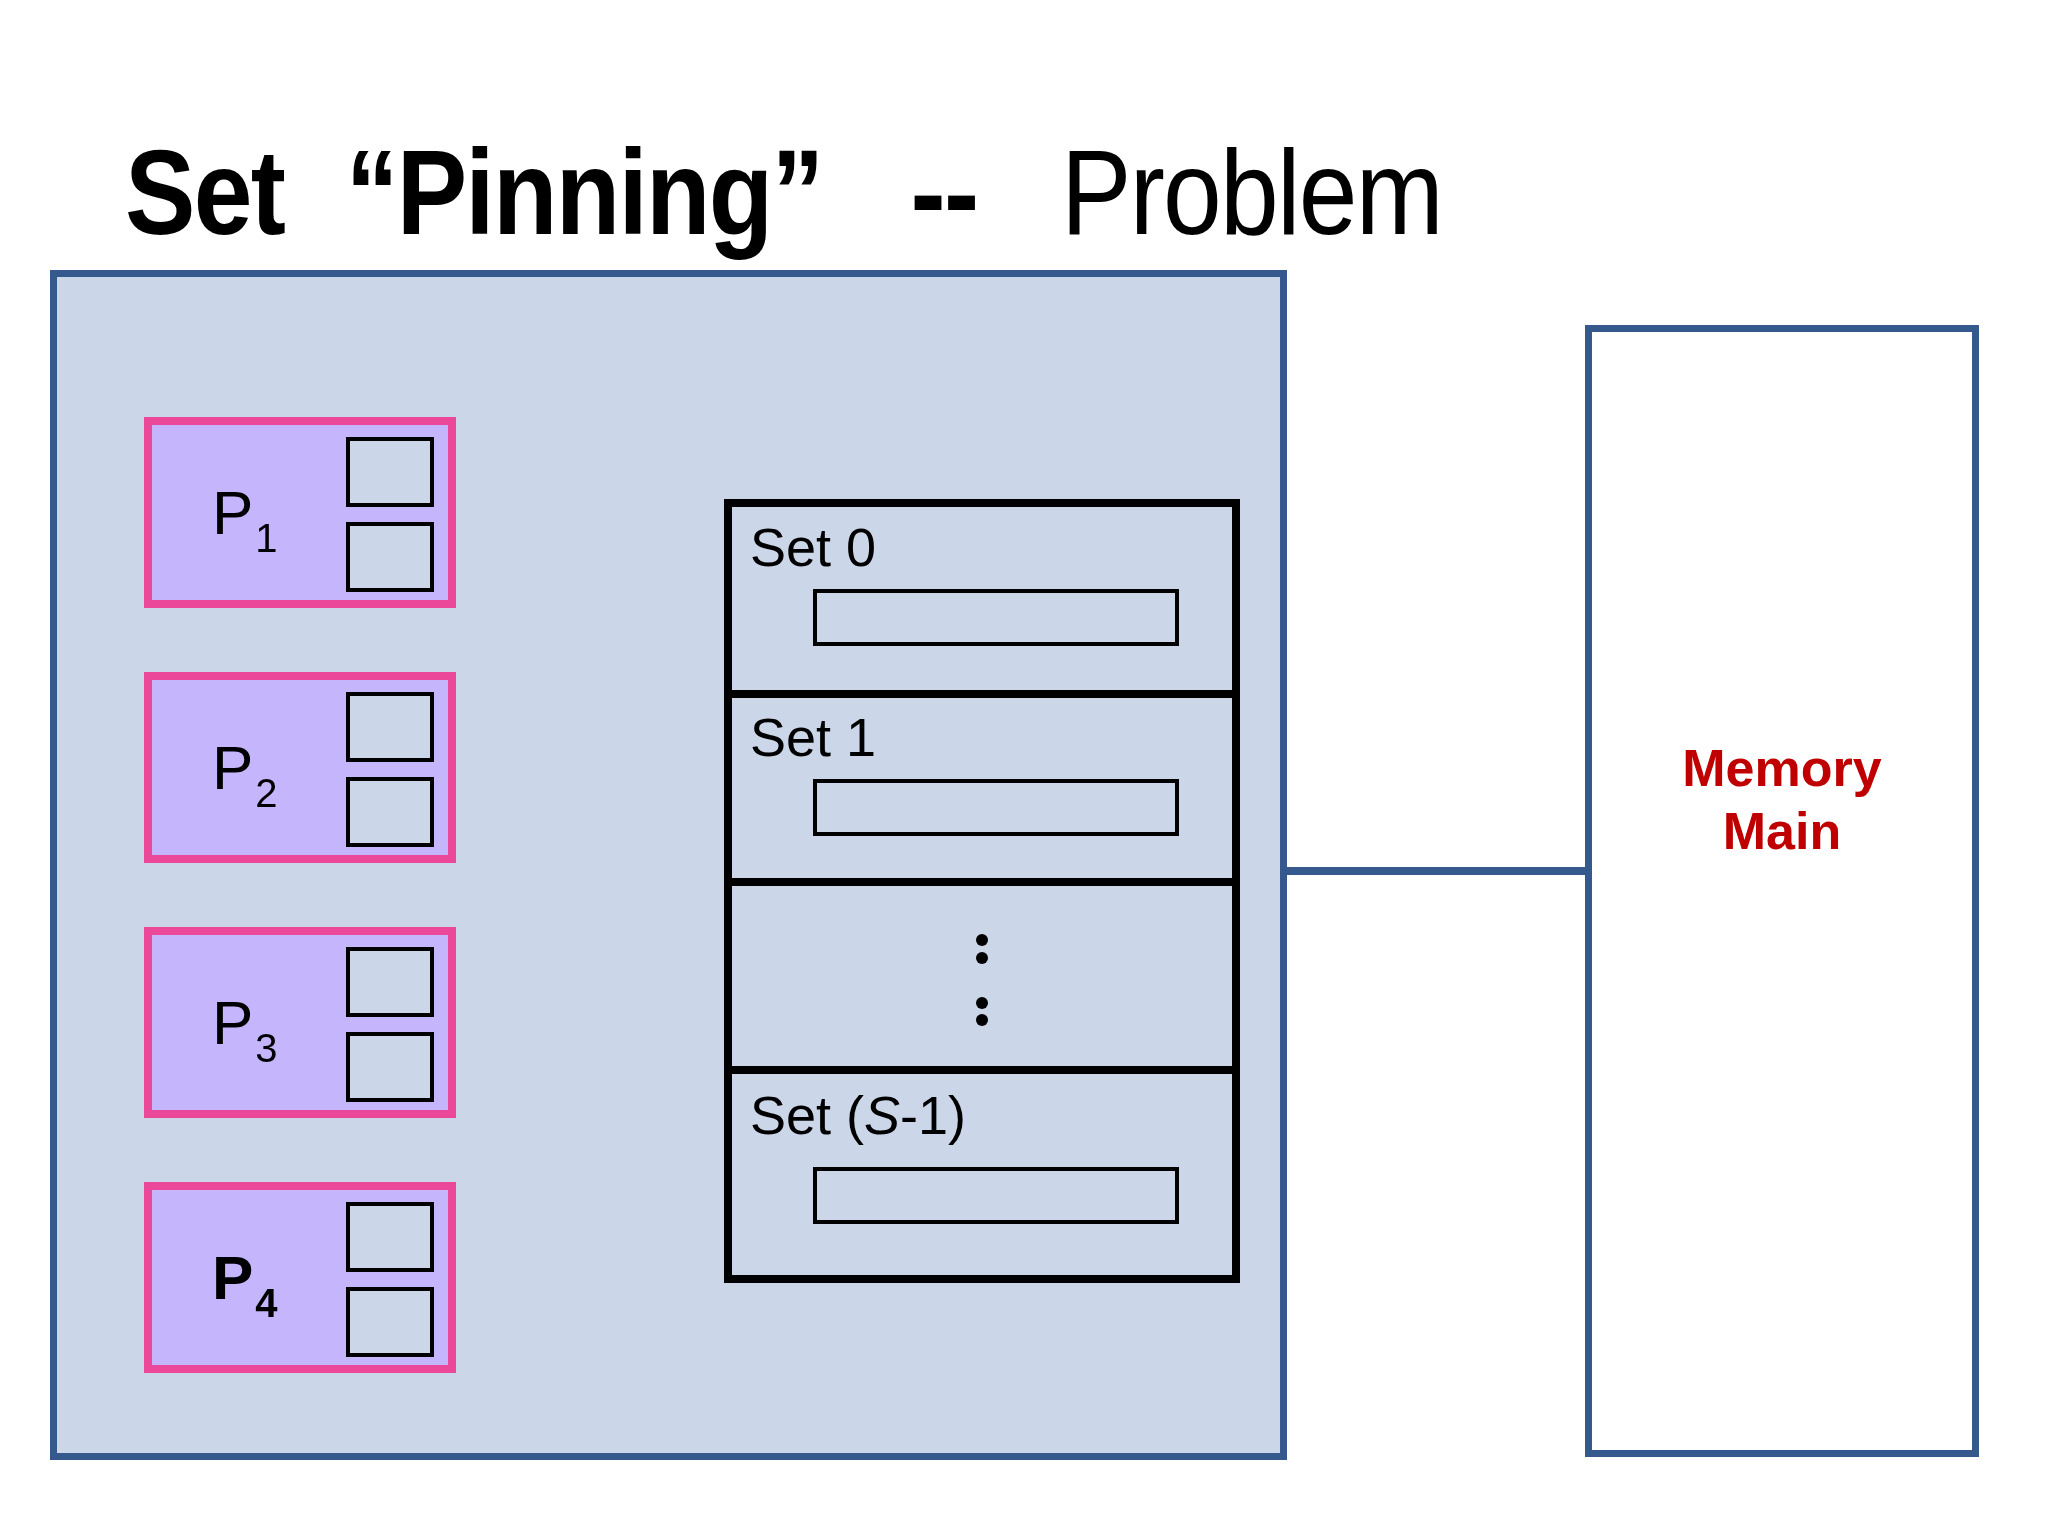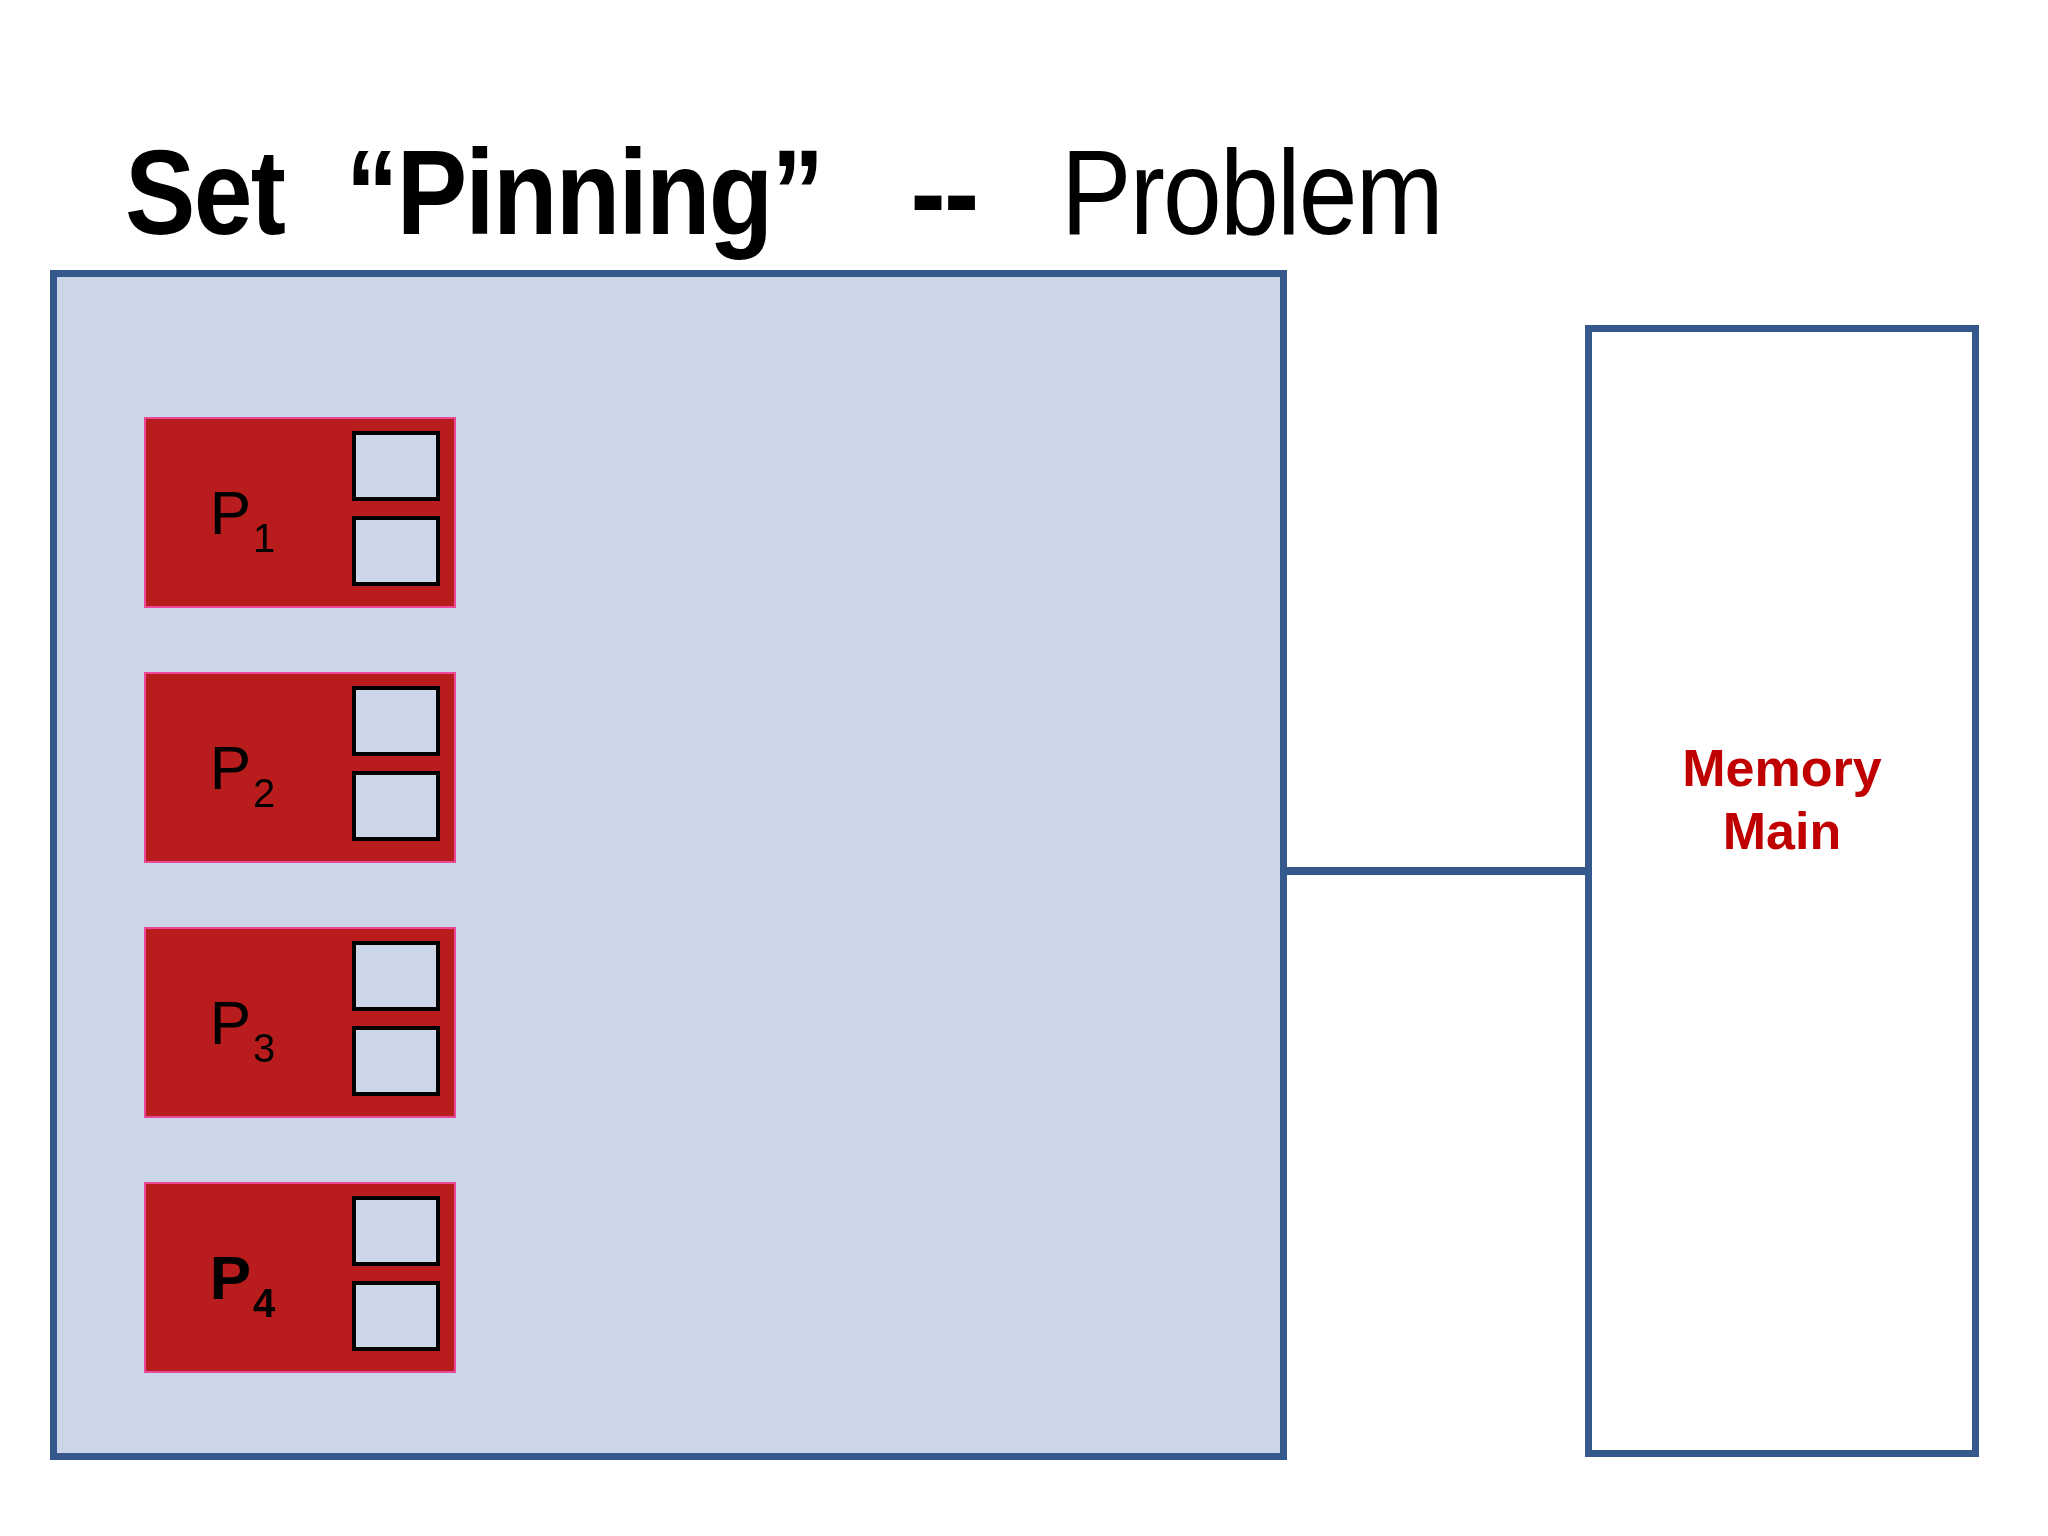--- a/index.html
+++ b/index.html
@@ -12,22 +12,22 @@
          transform:scaleX(0.88);transform-origin:left top;}
   .title .quoted{margin-left:70px;}
   .title .dash{margin-left:100px;font-weight:700;}
   .title .light{margin-left:95px;font-weight:400;}
 
   
   .cluster{position:absolute;left:50px;top:270px;width:1237px;height:1190px;
            background:#CBD7E9;border:7px solid #36598D;box-sizing:border-box;}
 
   
-  .pbox{position:absolute;left:87px;width:312px;height:191px;background:#b91c1c;
-        border:2px solid #ec4899;box-sizing:border-box;}
+  .pbox{position:absolute;left:87px;width:312px;height:191px;background:#c4b5fd;
+        border:8px solid #ec4899;box-sizing:border-box;}
   .pbox.p1{top:140px;}  
   .pbox.p2{top:395px;}  
   .pbox.p3{top:650px;padding-left:32px;}  
   .pbox.p4{top:905px;font-weight:bold;}  
   .plabel{position:absolute;left:0;top:0;bottom:0;width:62%;display:flex;
           align-items:center;justify-content:center;font-size:62px;}
   .plabel .sub{font-size:40px;position:relative;top:18px;left:2px;}
   .cacheblk{position:absolute;right:14px;width:88px;height:70px;
             border:4px solid #000;box-sizing:border-box;background:#CBD7E9;}
   .cacheblk.b1{top:12px;}
@@ -99,20 +99,41 @@
     </div>
 
     <div class="pbox p4">
       <div class="plabel">
         <span><span>P</span><span class="sub">4</span></span>
       </div>
       <div class="cacheblk b1"></div>
       <div class="cacheblk b2"></div>
     </div>
 
+    <div class="setbox">
+      <div class="setlabel s0">Set 0</div>
+      <div class="waybar w0"></div>
+
+      <div class="divider d1"></div>
+
+      <div class="setlabel s1">Set 1</div>
+      <div class="waybar w1"></div>
+
+      <div class="divider d2"></div>
+
+      <div class="dot da"></div>
+      <div class="dot db"></div>
+      <div class="dot dc"></div>
+      <div class="dot dd"></div>
+
+      <div class="divider d3"></div>
+
+      <div class="setlabel sS"><span>Set (</span><span class="ital">S</span><span>-1)</span></div>
+      <div class="waybar wS"></div>
+    </div>
   </div>
 
   <div class="connector"></div>
 
   <div class="memory">
     <div class="memlabel">
       <div>Memory</div>
       <div>Main</div>
     </div>
   </div>

